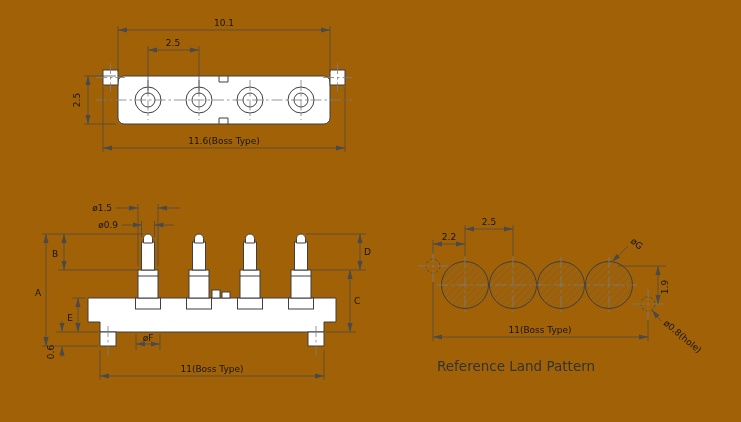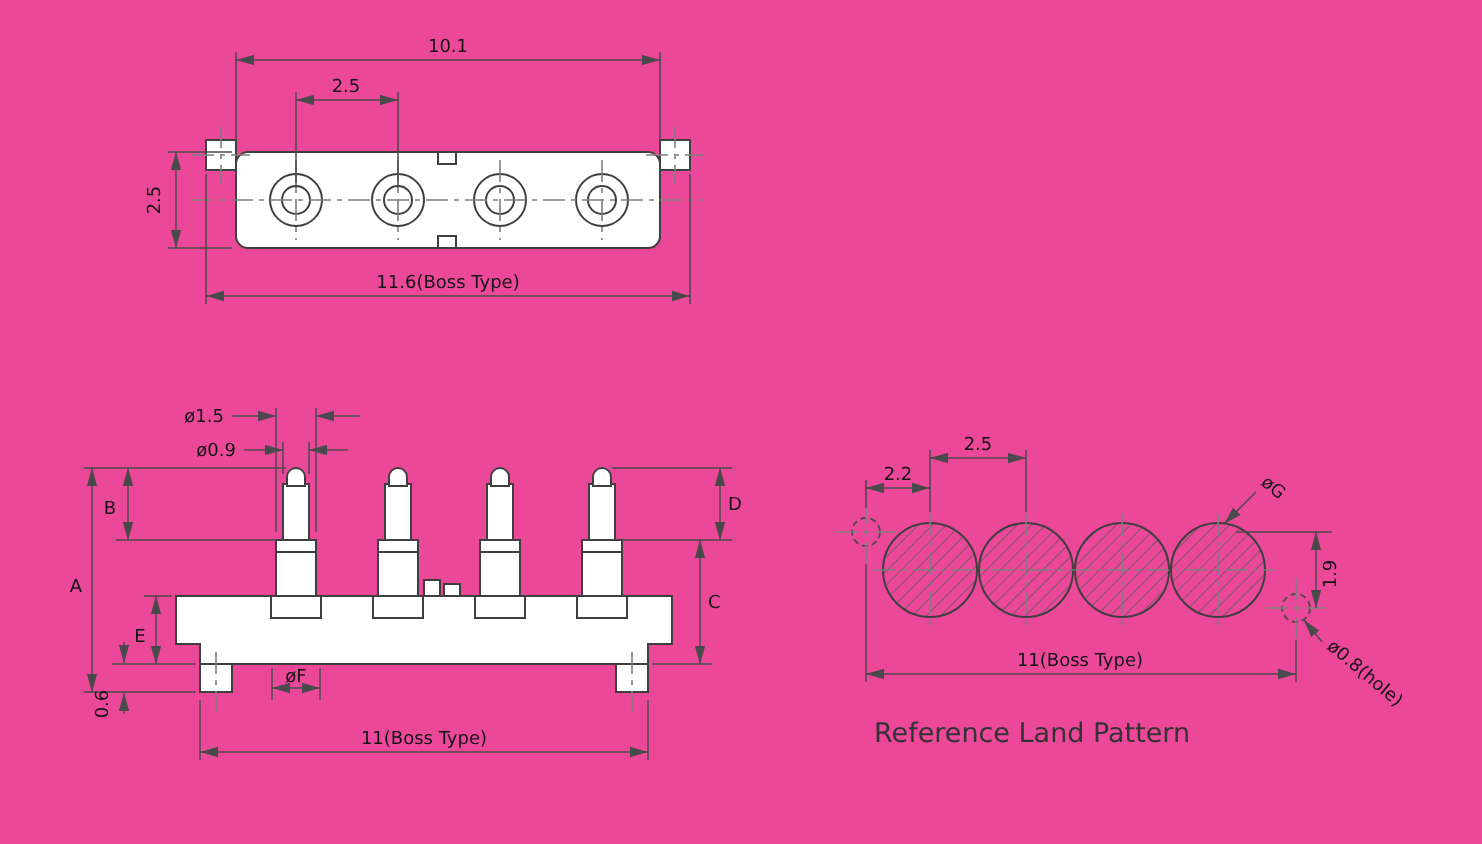--- a/index.html
+++ b/index.html
@@ -1,16 +1,16 @@
 <!DOCTYPE html>
 <html><head>
 <meta charset="utf-8">
 <style>
   html,body{margin:0;padding:0;background:#fff;}
-  .stage{position:relative;width:741px;height:422px;background:#ec4899;overflow:hidden;
+  .stage{position:relative;width:741px;height:422px;background:#a16207;overflow:hidden;
          font-family:"DejaVu Sans",sans-serif;}
   svg{display:block}
   .fw{fill:#ffffff;stroke:#3f3f3f;stroke-width:1;}
   .ln{fill:none;stroke:#3f3f3f;stroke-width:1;}
   .cl{fill:none;stroke:#7e7e7e;stroke-width:0.8;stroke-dasharray:11 3 2.5 3;}
   .dim{fill:none;stroke:#4a4a4a;stroke-width:0.75;}
   .pad{fill:url(#hatch);stroke:#3f3f3f;stroke-width:1;}
   .holeC{fill:none;stroke:#4a4a4a;stroke-width:0.9;stroke-dasharray:3 2;}
   .txt{font:9px "DejaVu Sans",sans-serif;fill:#141414;}
   .cap{font:13.5px "DejaVu Sans",sans-serif;fill:#333333;}

